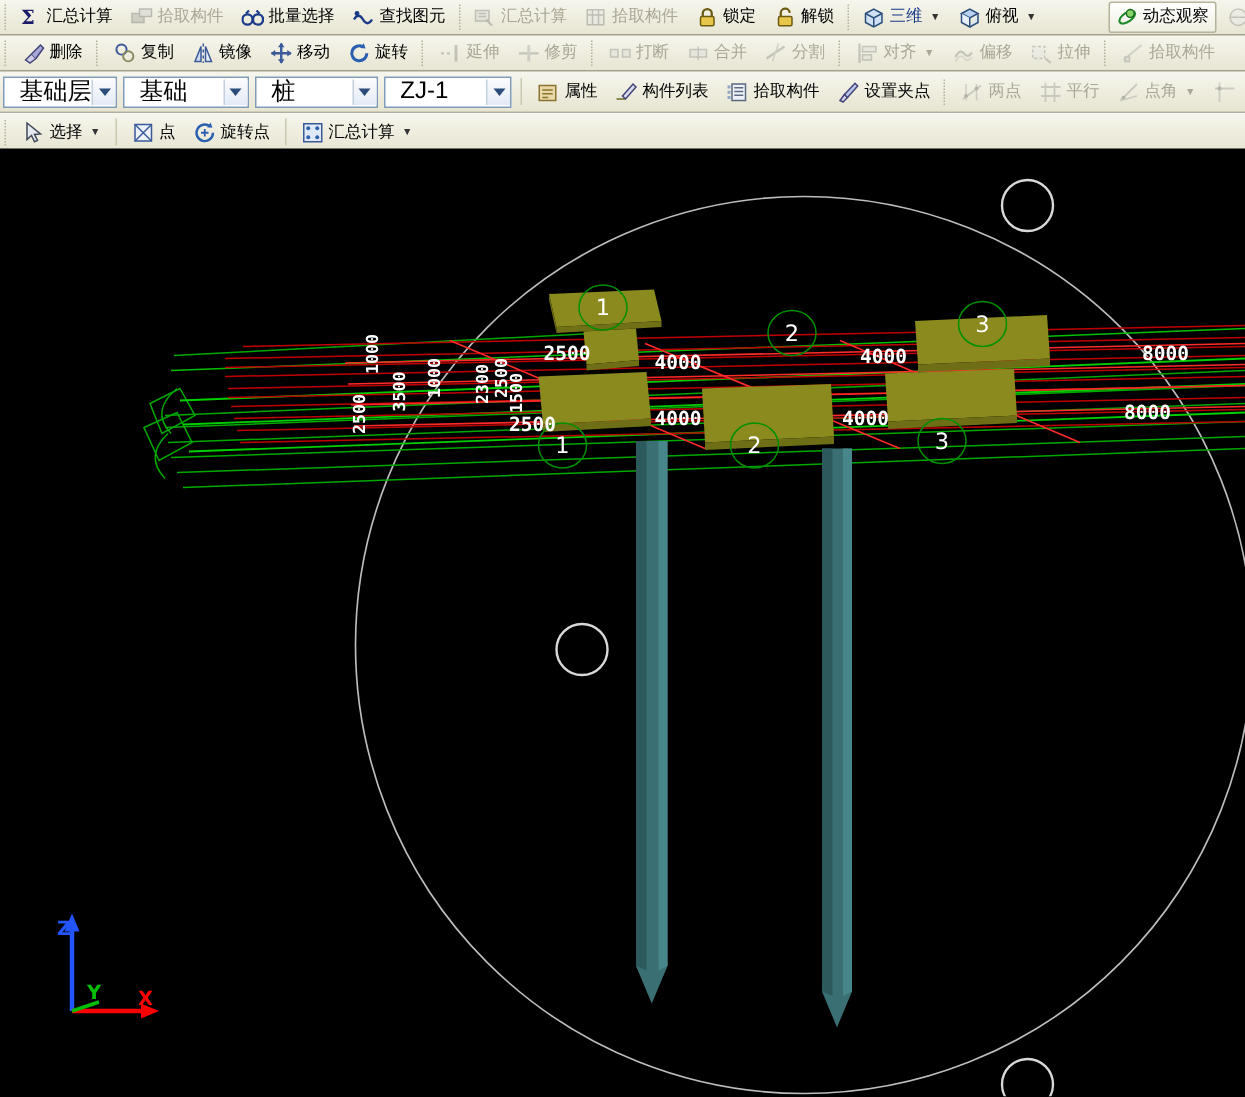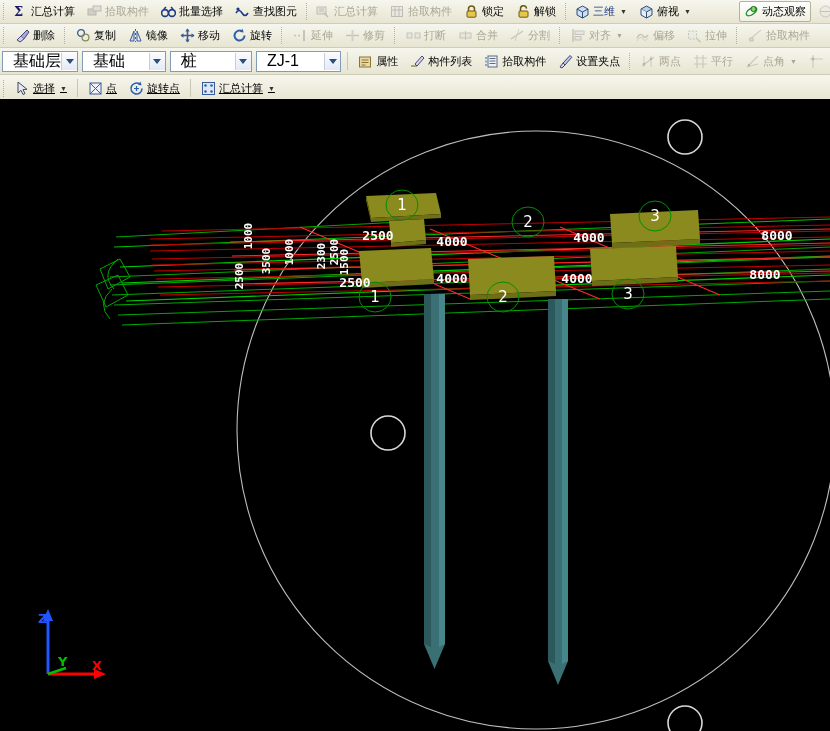--- a/index.html
+++ b/index.html
@@ -8,21 +8,21 @@
   
   .toolbar{
     height:23px;
     background:linear-gradient(180deg,#f6f6ee 0%,#efeee0 45%,#e7e5d2 100%);
     border-bottom:1px solid #cfcdb6;
     display:flex;align-items:center;
     white-space:nowrap;overflow:hidden;
     position:relative;
   }
   .toolbar.r3{height:26px;}
-  .toolbar.r4{height:26px;border-bottom:1px solid #b9b79f;text-decoration:underline;}
+  .toolbar.r4{height:26px;border-bottom:1px solid #b9b79f;}
 
   .tb-item{
     display:inline-flex;align-items:center;height:19px;
     padding:0 4px;margin:0 1px;font-size:12px;color:#000;
     border:1px solid transparent;border-radius:2px;
     gap:3px;
   }
   .tb-item.disabled{color:#a9a795;}
   .tb-item.active{
     background:linear-gradient(180deg,#ffffff,#f0efe2);

